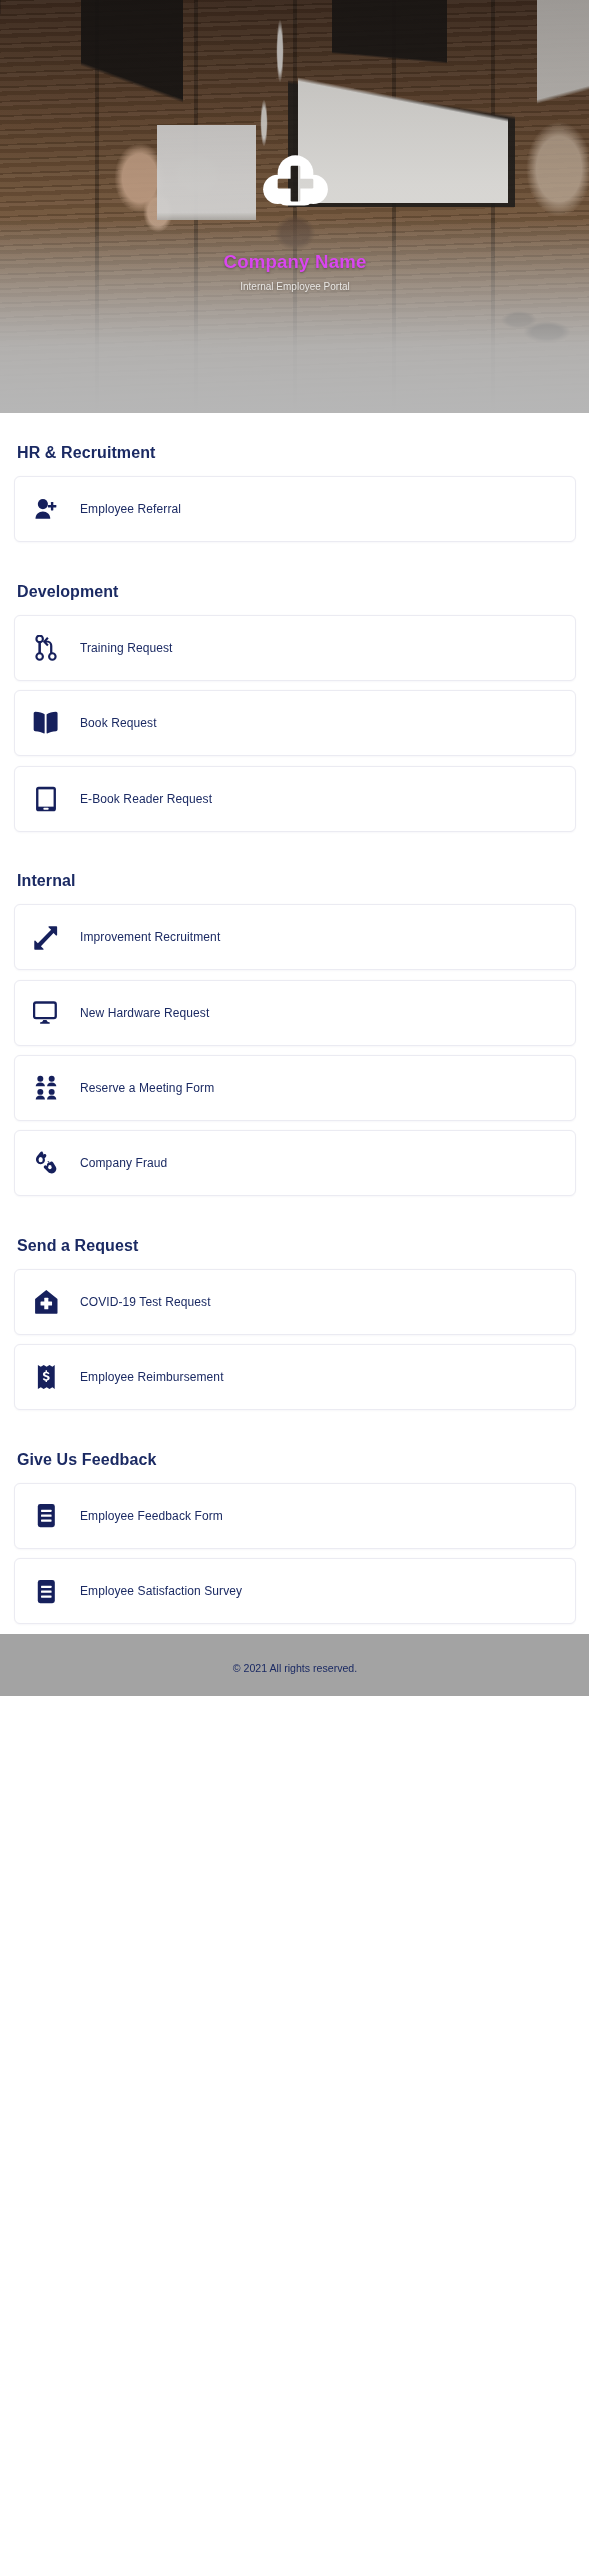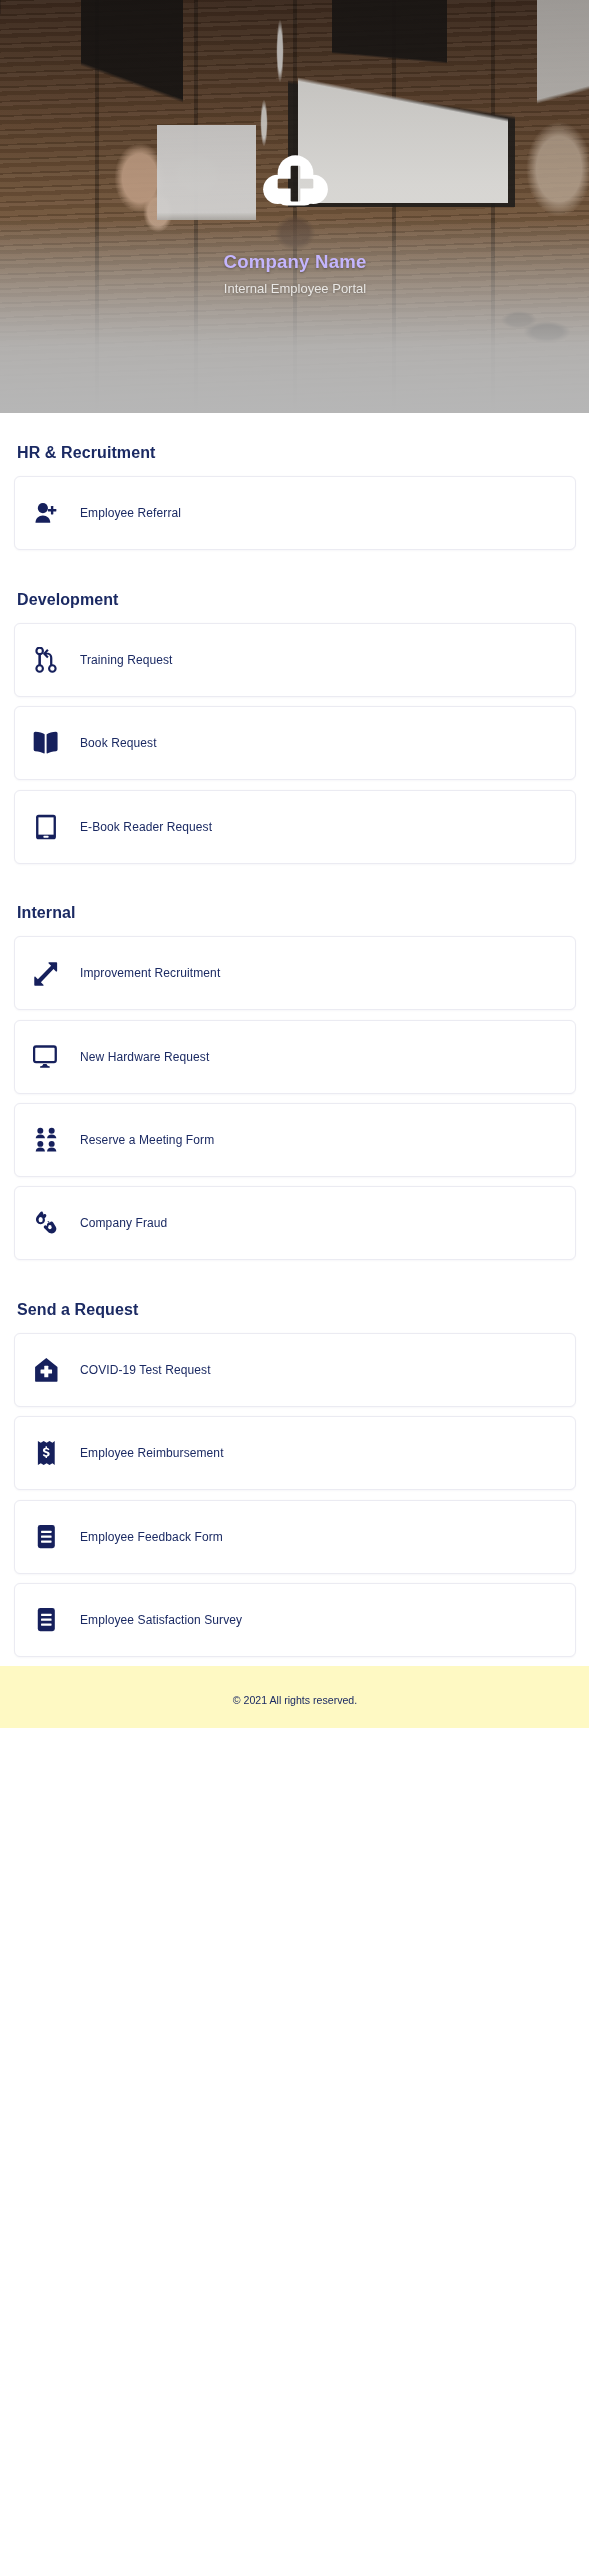--- a/index.html
+++ b/index.html
@@ -103,28 +103,28 @@
     height: 81px;
     margin: 0 auto;
     display: block;
     position: relative;
     top: -4.2px;
   }
 
   .hero-title {
     font-size: 18.6px;
     font-weight: bold;
-    color: #c4b5fd;
+    color: #d946ef;
     letter-spacing: 0.2px;
     margin-top: 22px;
     text-shadow: 0 0.8px 2.5px rgba(0,0,0,.35);
   }
 
   .hero-subtitle {
-    font-size: 13px;
+    font-size: 10px;
     font-weight: normal;
     color: #e9e7e4;
     margin-top: 7.6px;
     text-shadow: 0 0.8px 2.5px rgba(0,0,0,.30);
   }
 
   
   .content {
     padding: 0 13.6px;
     background: #ffffff;
@@ -139,21 +139,21 @@
     padding: 31px 0 14.4px 3.4px;
     letter-spacing: 0.1px;
   }
 
   .card {
     display: flex;
     align-items: center;
     background: #ffffff;
     border: 0.8px solid #ebebf2;
     border-radius: 6px;
-    height: 74px;
+    height: 66px;
     margin-bottom: 9.3px;
     padding-left: 14.4px;
     box-shadow: 0 0.8px 1.7px rgba(33,36,74,.035);
     cursor: pointer;
   }
 
   .card-icon {
     width: 34px;
     min-width: 34px;
     height: 29px;
@@ -172,21 +172,21 @@
     letter-spacing: 0.1px;
     white-space: nowrap;
   }
 
   
   .footer {
     text-align: center;
     font-size: 10.6px;
     color: #1b2a63;
     padding: 28px 0 22px;
-    background: #fef9c3;
+    background: #a3a3a3;
   }
 </style>
 </head>
 <body>
 
 <div class="hero">
   <div class="hero-photo"></div>
   <div class="hero-overlay"></div>
   <div class="hero-fade"></div>
 
@@ -342,20 +342,21 @@
         <svg width="18.6" height="26" viewBox="0 0 24 34">
           <path d="M1 1.2l3.8 2.4L8.6 1.2l3.8 2.4 3.8-2.4 3.8 2.4L23 1.2v31.6l-3-2.4-3.8 2.4-3.8-2.4-3.8 2.4-3.8-2.4L1 32.8z"></path>
           <path d="M12.9 10.1V8.2h-1.9v1.9c-2 .2-3.4 1.5-3.4 3.4 0 2.1 1.4 3 3.9 3.6 1.6.4 2 .8 2 1.5 0 .8-.7 1.3-1.8 1.3-1.3 0-2.2-.5-2.5-1.5l-1.8.8c.4 1.5 1.6 2.4 3.6 2.6v1.9h1.9v-1.9c2.2-.2 3.5-1.5 3.5-3.4 0-2.1-1.4-3.1-4-3.7-1.5-.4-1.9-.7-1.9-1.4 0-.7.6-1.2 1.6-1.2 1.1 0 1.9.5 2.2 1.4l1.8-.8c-.4-1.4-1.5-2.3-3.2-2.6z" fill="#ffffff"></path>
         </svg>
       </span>
       <span class="card-label">Employee Reimbursement</span>
     </div>
   </div>
 
   <div class="section">
+    <div class="section-title">Give Us Feedback</div>
 
     <div class="card">
       <span class="card-icon">
         <svg width="18.6" height="25.4" viewBox="0 0 24 32">
           <rect x="1" y="1" width="22" height="30" rx="3.2"></rect>
           <rect x="5.2" y="8.2" width="13.6" height="2.9" rx=".7" fill="#ffffff"></rect>
           <rect x="5.2" y="14.5" width="13.6" height="2.9" rx=".7" fill="#ffffff"></rect>
           <rect x="5.2" y="20.8" width="13.6" height="2.9" rx=".7" fill="#ffffff"></rect>
         </svg>
       </span>

